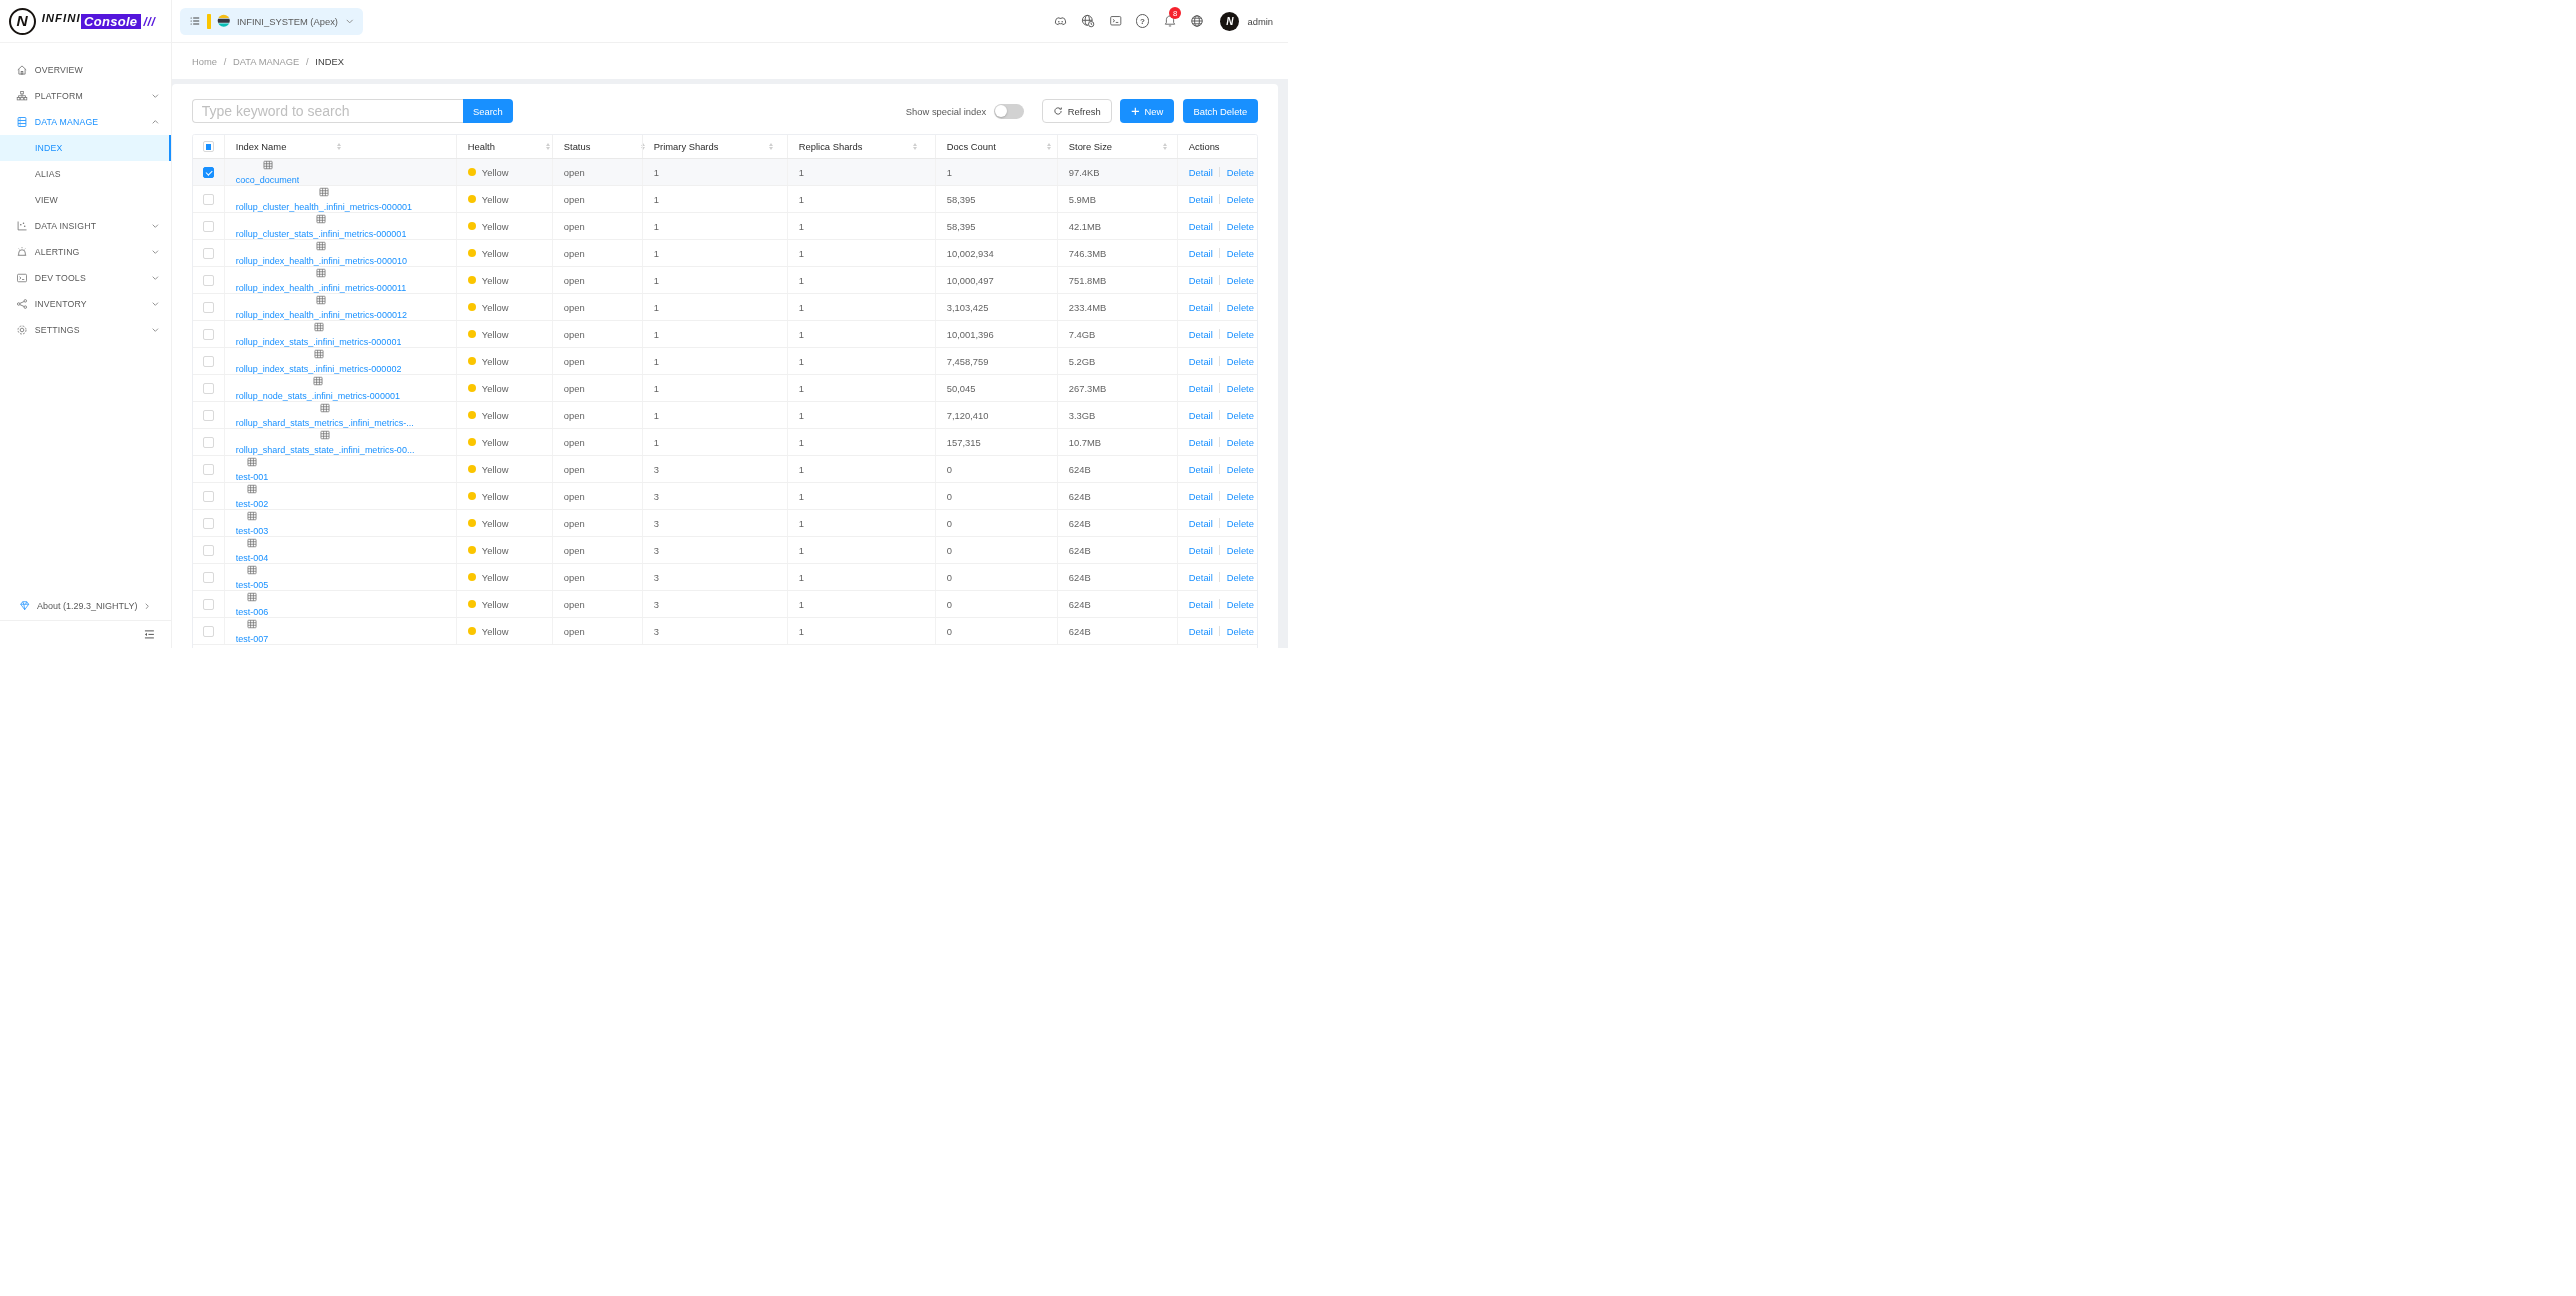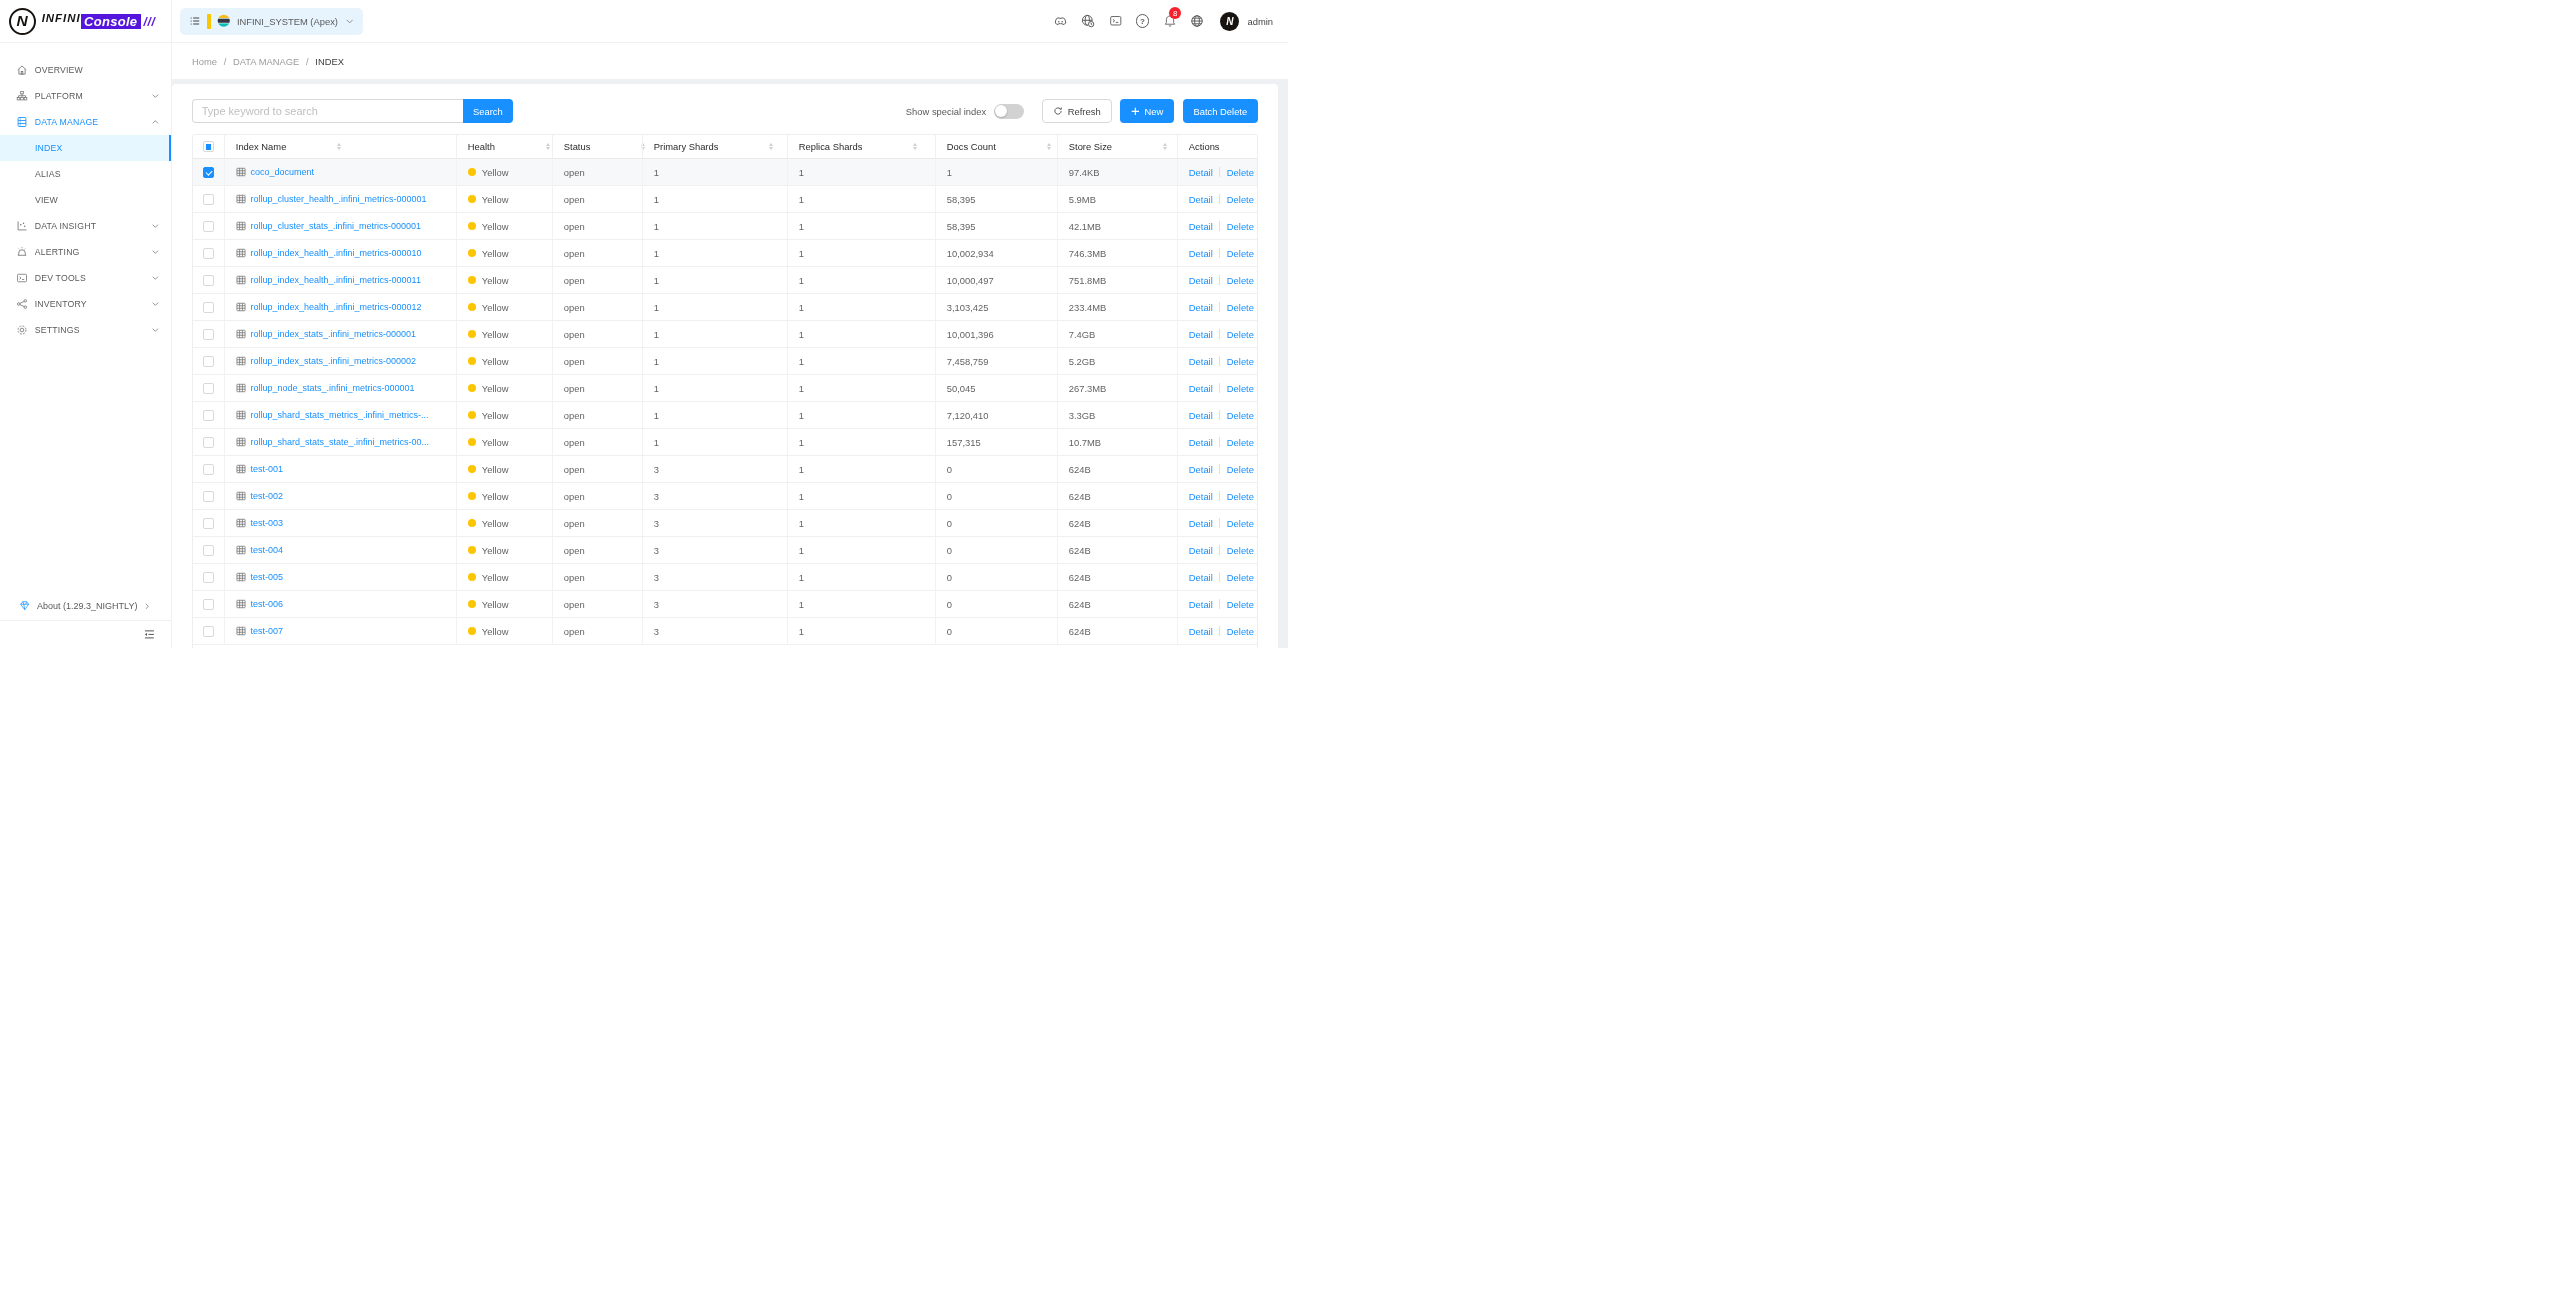--- a/index.html
+++ b/index.html
@@ -81,21 +81,21 @@
   .breadcrumb-row .current { color:#404040; }
 
   .content-bg { flex:1; background:#eef0f3; padding:5.4px 10px 0 0; min-height:0; }
   .panel { background:#fff; height:100%; border-radius:4px 4px 0 0;
            padding:15px 20px 0 20px; overflow:hidden; }
 
   
   .toolbar { display:flex; align-items:center; justify-content:space-between; }
   .search-group { display:flex; }
   .search-input { width:271px; height:24px; border:0.7px solid #d9d9d9; border-right:none;
-                  border-radius:4px 0 0 4px; padding:0 8.7px; font-size:11px; color:#595959; outline:none; }
+                  border-radius:4px 0 0 4px; padding:0 8.7px; font-size:14px; color:#595959; outline:none; }
   .search-input::placeholder { color:#bfbfbf; }
   .btn { height:24px; border-radius:4px; font-size:9.4px; display:inline-flex; align-items:center;
          justify-content:center; gap:4.7px; cursor:pointer; white-space:nowrap; border:none; }
   .search-btn { background:#1890ff; color:#fff; padding:0 10px; border-radius:0 4px 4px 0; }
   .right-group { display:flex; align-items:center; }
   .toggle-label { font-size:9.4px; color:#595959; margin-right:8px; }
   .switch { width:30px; height:15px; background:#d2d2d2; border-radius:7.4px; position:relative;
             margin-right:18px; cursor:pointer; }
   .switch-knob { position:absolute; left:1.3px; top:1.3px; width:12px; height:12px; background:#fff;
                  border-radius:50%; box-shadow:0 0.7px 2px rgba(0,0,0,.25); }
@@ -127,21 +127,21 @@
   .c0 { width:31px; justify-content:center; padding-left:0; }
   .c1 { width:232px; }
   .c2 { width:96px;text-align:right; }
   .c3 { width:90px; }
   .c4 { width:145px; }
   .c5 { width:148px; }
   .c6 { width:122px; }
   .c7 { width:120px; }
   .c8 { flex:1; }
 
-  .name-wrap { display:flex; align-items:center; gap:4.7px; min-width:0; }
+  .name-wrap { display:flex; align-items:center; gap:4.7px; min-width:0;flex-direction:column; }
   .grid-ic { color:#6e6e6e; flex:none; display:flex; }
   .index-link { font-size:9px; overflow:hidden; text-overflow:ellipsis; white-space:nowrap; }
 
   .dot { width:8px; height:8px; border-radius:50%; background:#fbc500; margin-right:6px; flex:none; }
   .sep { width:0.7px; height:9.4px; background:#e0e0e0; margin:0 6.7px; }
 
   .cb { width:10.8px; height:10.8px; border:0.7px solid #d9d9d9; border-radius:2px; background:#fff;
         position:relative; cursor:pointer; flex:none; }
   .cb.checked { background:#1890ff; border-color:#1890ff; }
   .cb.checked::after { content:""; position:absolute; left:3.4px; top:1px; width:2.7px; height:5.4px;

